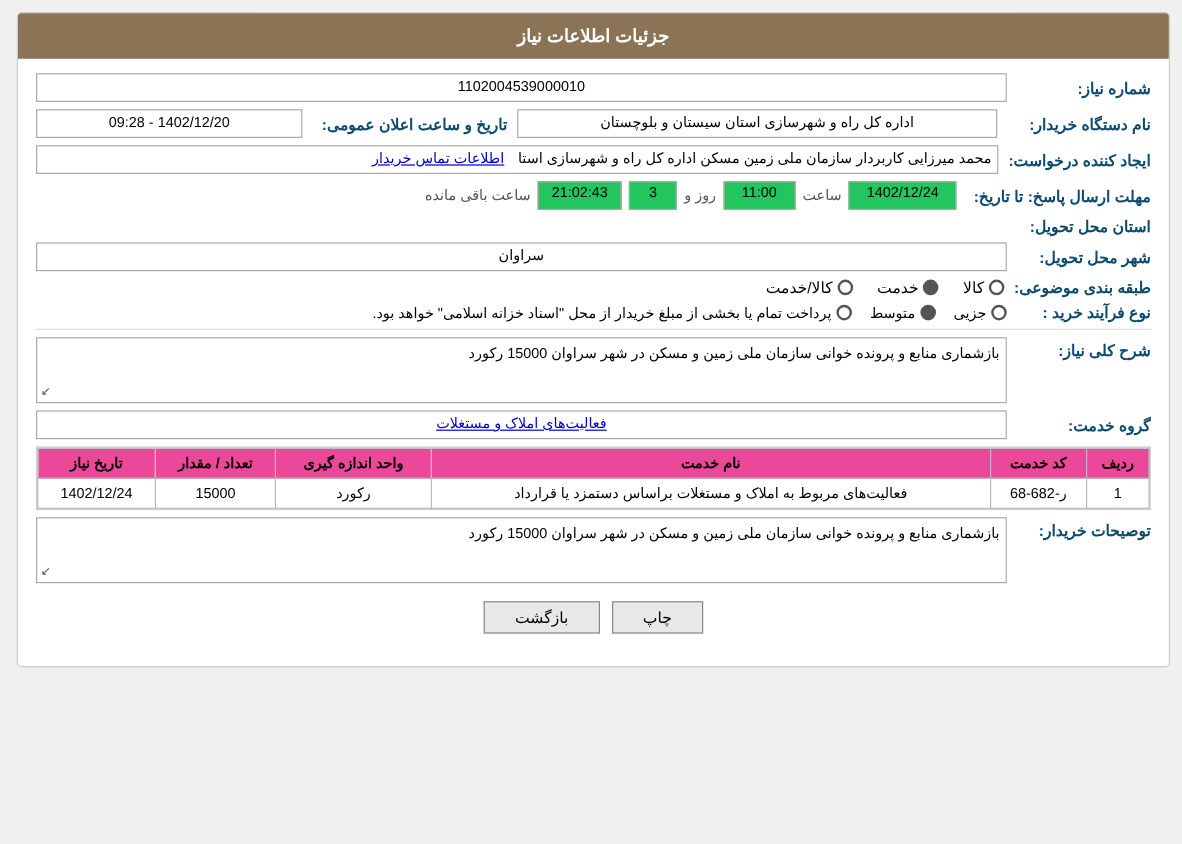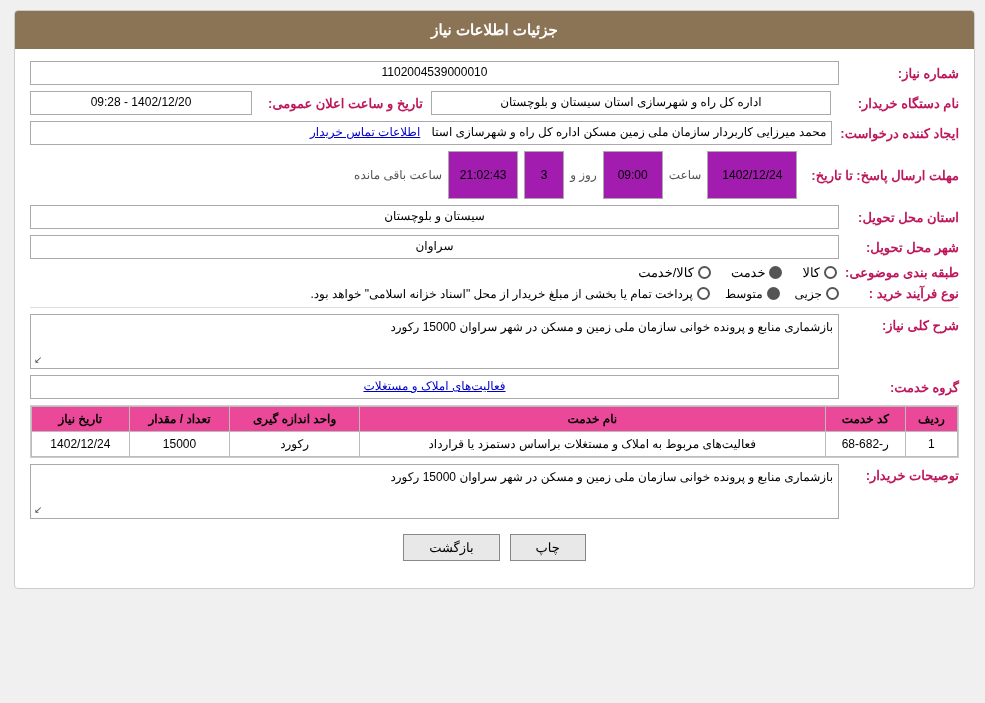--- a/index.html
+++ b/index.html
@@ -32,21 +32,21 @@
     .card-body {
       padding: 12px 15px;
     }
     .info-row {
       display: flex;
       align-items: center;
       margin-bottom: 6px;
       flex-wrap: wrap;
     }
     .label-cell {
-      color: #be185d;
+      color: #0c4a6e;
       min-width: 120px;
       text-align: right;
       padding-left: 8px;
       font-weight: bold;
       flex-shrink: 0;
     }
     .value-cell {
       flex: 1;
       border: 1px solid #aaa;
       background: #fff;
@@ -55,22 +55,22 @@
       text-align: center;
       font-size: 12px;
     }
     .blue-link {
       color: #0000cc;
       text-decoration: underline;
       cursor: pointer;
     }
     .small-box {
       border: 1px solid #aaa;
-      padding: 16px 5px;
-      background: #a21caf;
+      padding: 1px 5px;
+      background: #22c55e;
       font-size: 12px;
       min-height: 24px;
     }
     .table-container {
       border: 1px solid #ccc;
       margin: 6px 0;
     }
     table {
       width: 100%;
       border-collapse: collapse;
@@ -183,30 +183,29 @@
         <div class="value-cell" style="flex:2; text-align:right; padding-right:5px;">
           <span>محمد میرزایی کاربردار سازمان ملی زمین مسکن اداره کل راه و شهرسازی استا</span>
           <span class="blue-link" style="margin-right:8px;margin-left:48px;">اطلاعات تماس خریدار</span>
         </div>
       </div>
 
       <div class="info-row" style="gap:6px;">
         <span class="label-cell">مهلت ارسال پاسخ: تا تاریخ:</span>
         <div class="small-box" style="min-width:90px; text-align:center;">1402/12/24</div>
         <span class="inline-label">ساعت</span>
-        <div class="small-box" style="min-width:60px; text-align:center;">09:00</div>
+        <div class="small-box" style="min-width:60px; text-align:center;">11:00</div>
         <span class="inline-label">روز و</span>
         <div class="small-box" style="min-width:40px; text-align:center;">3</div>
         <div class="small-box" style="min-width:70px; text-align:center;">21:02:43</div>
         <span class="inline-label">ساعت باقی مانده</span>
       </div>
 
       <div class="info-row">
         <span class="label-cell">استان محل تحویل:</span>
-        <div class="value-cell">سیستان و بلوچستان</div>
       </div>
 
       <div class="info-row">
         <span class="label-cell">شهر محل تحویل:</span>
         <div class="value-cell">سراوان</div>
       </div>
 
       <div class="info-row">
         <span class="label-cell">طبقه بندی موضوعی:</span>
         <div style="flex:1; display:flex; gap:20px; align-items:center;">

